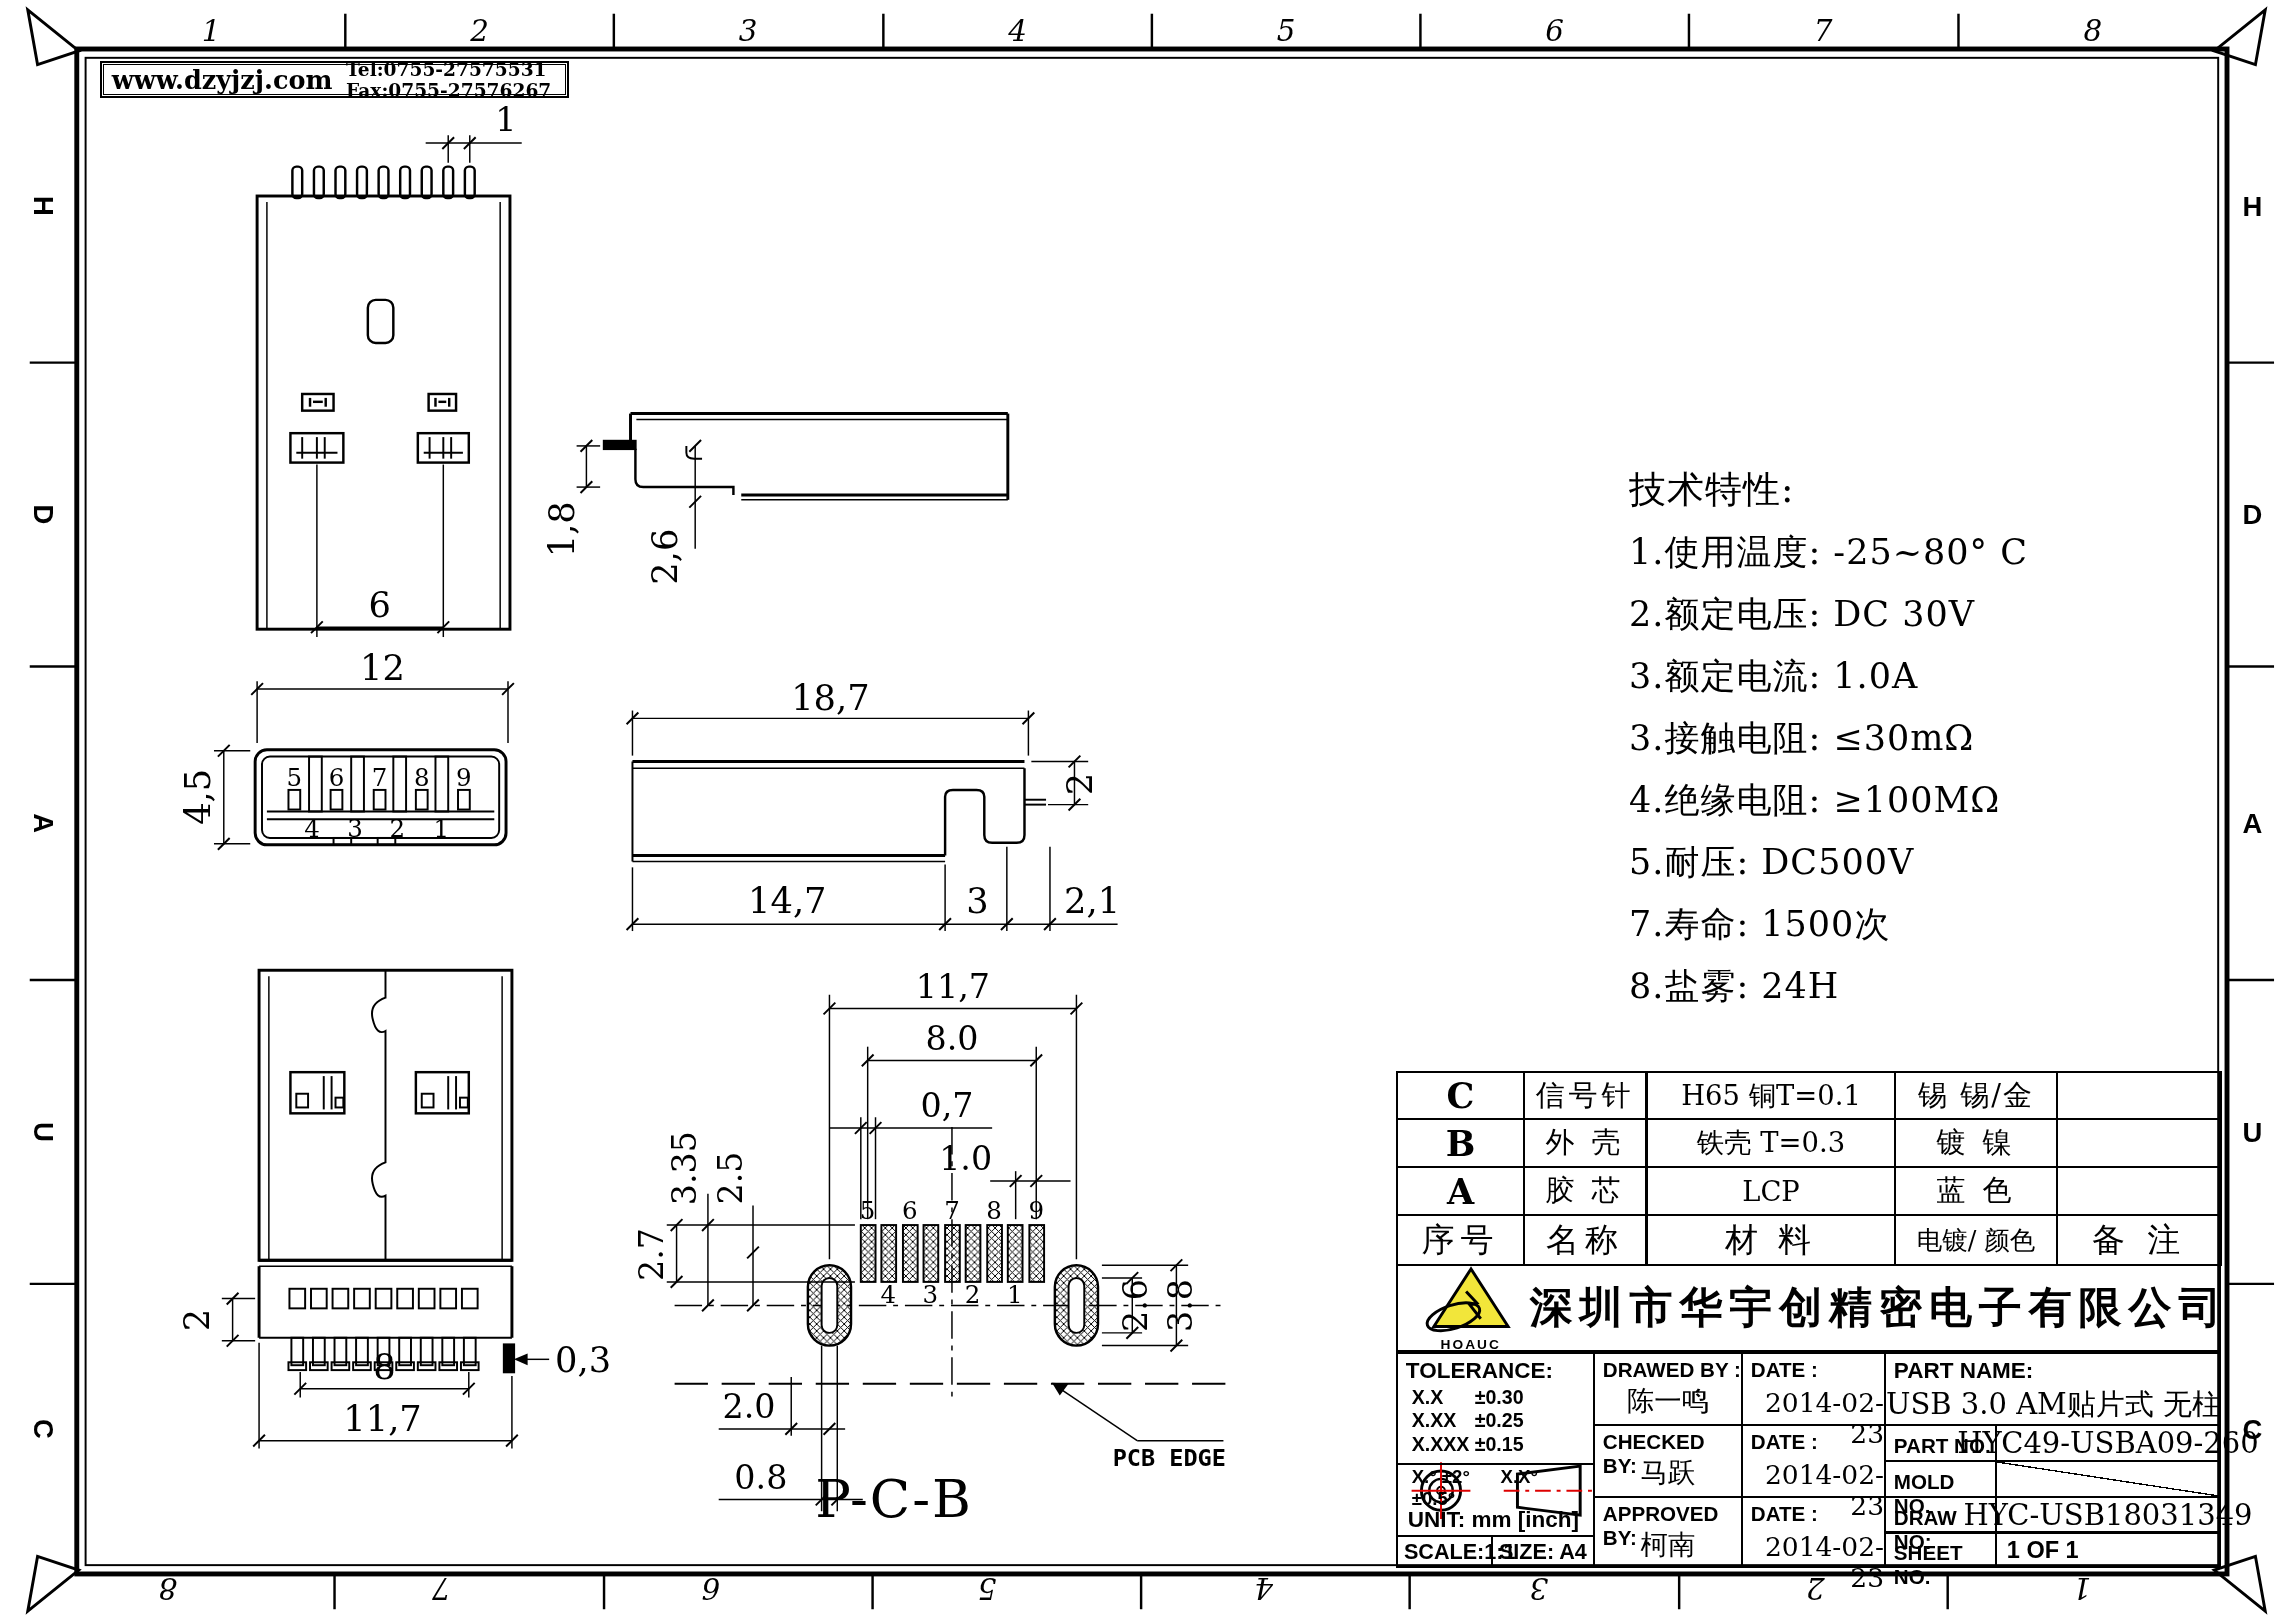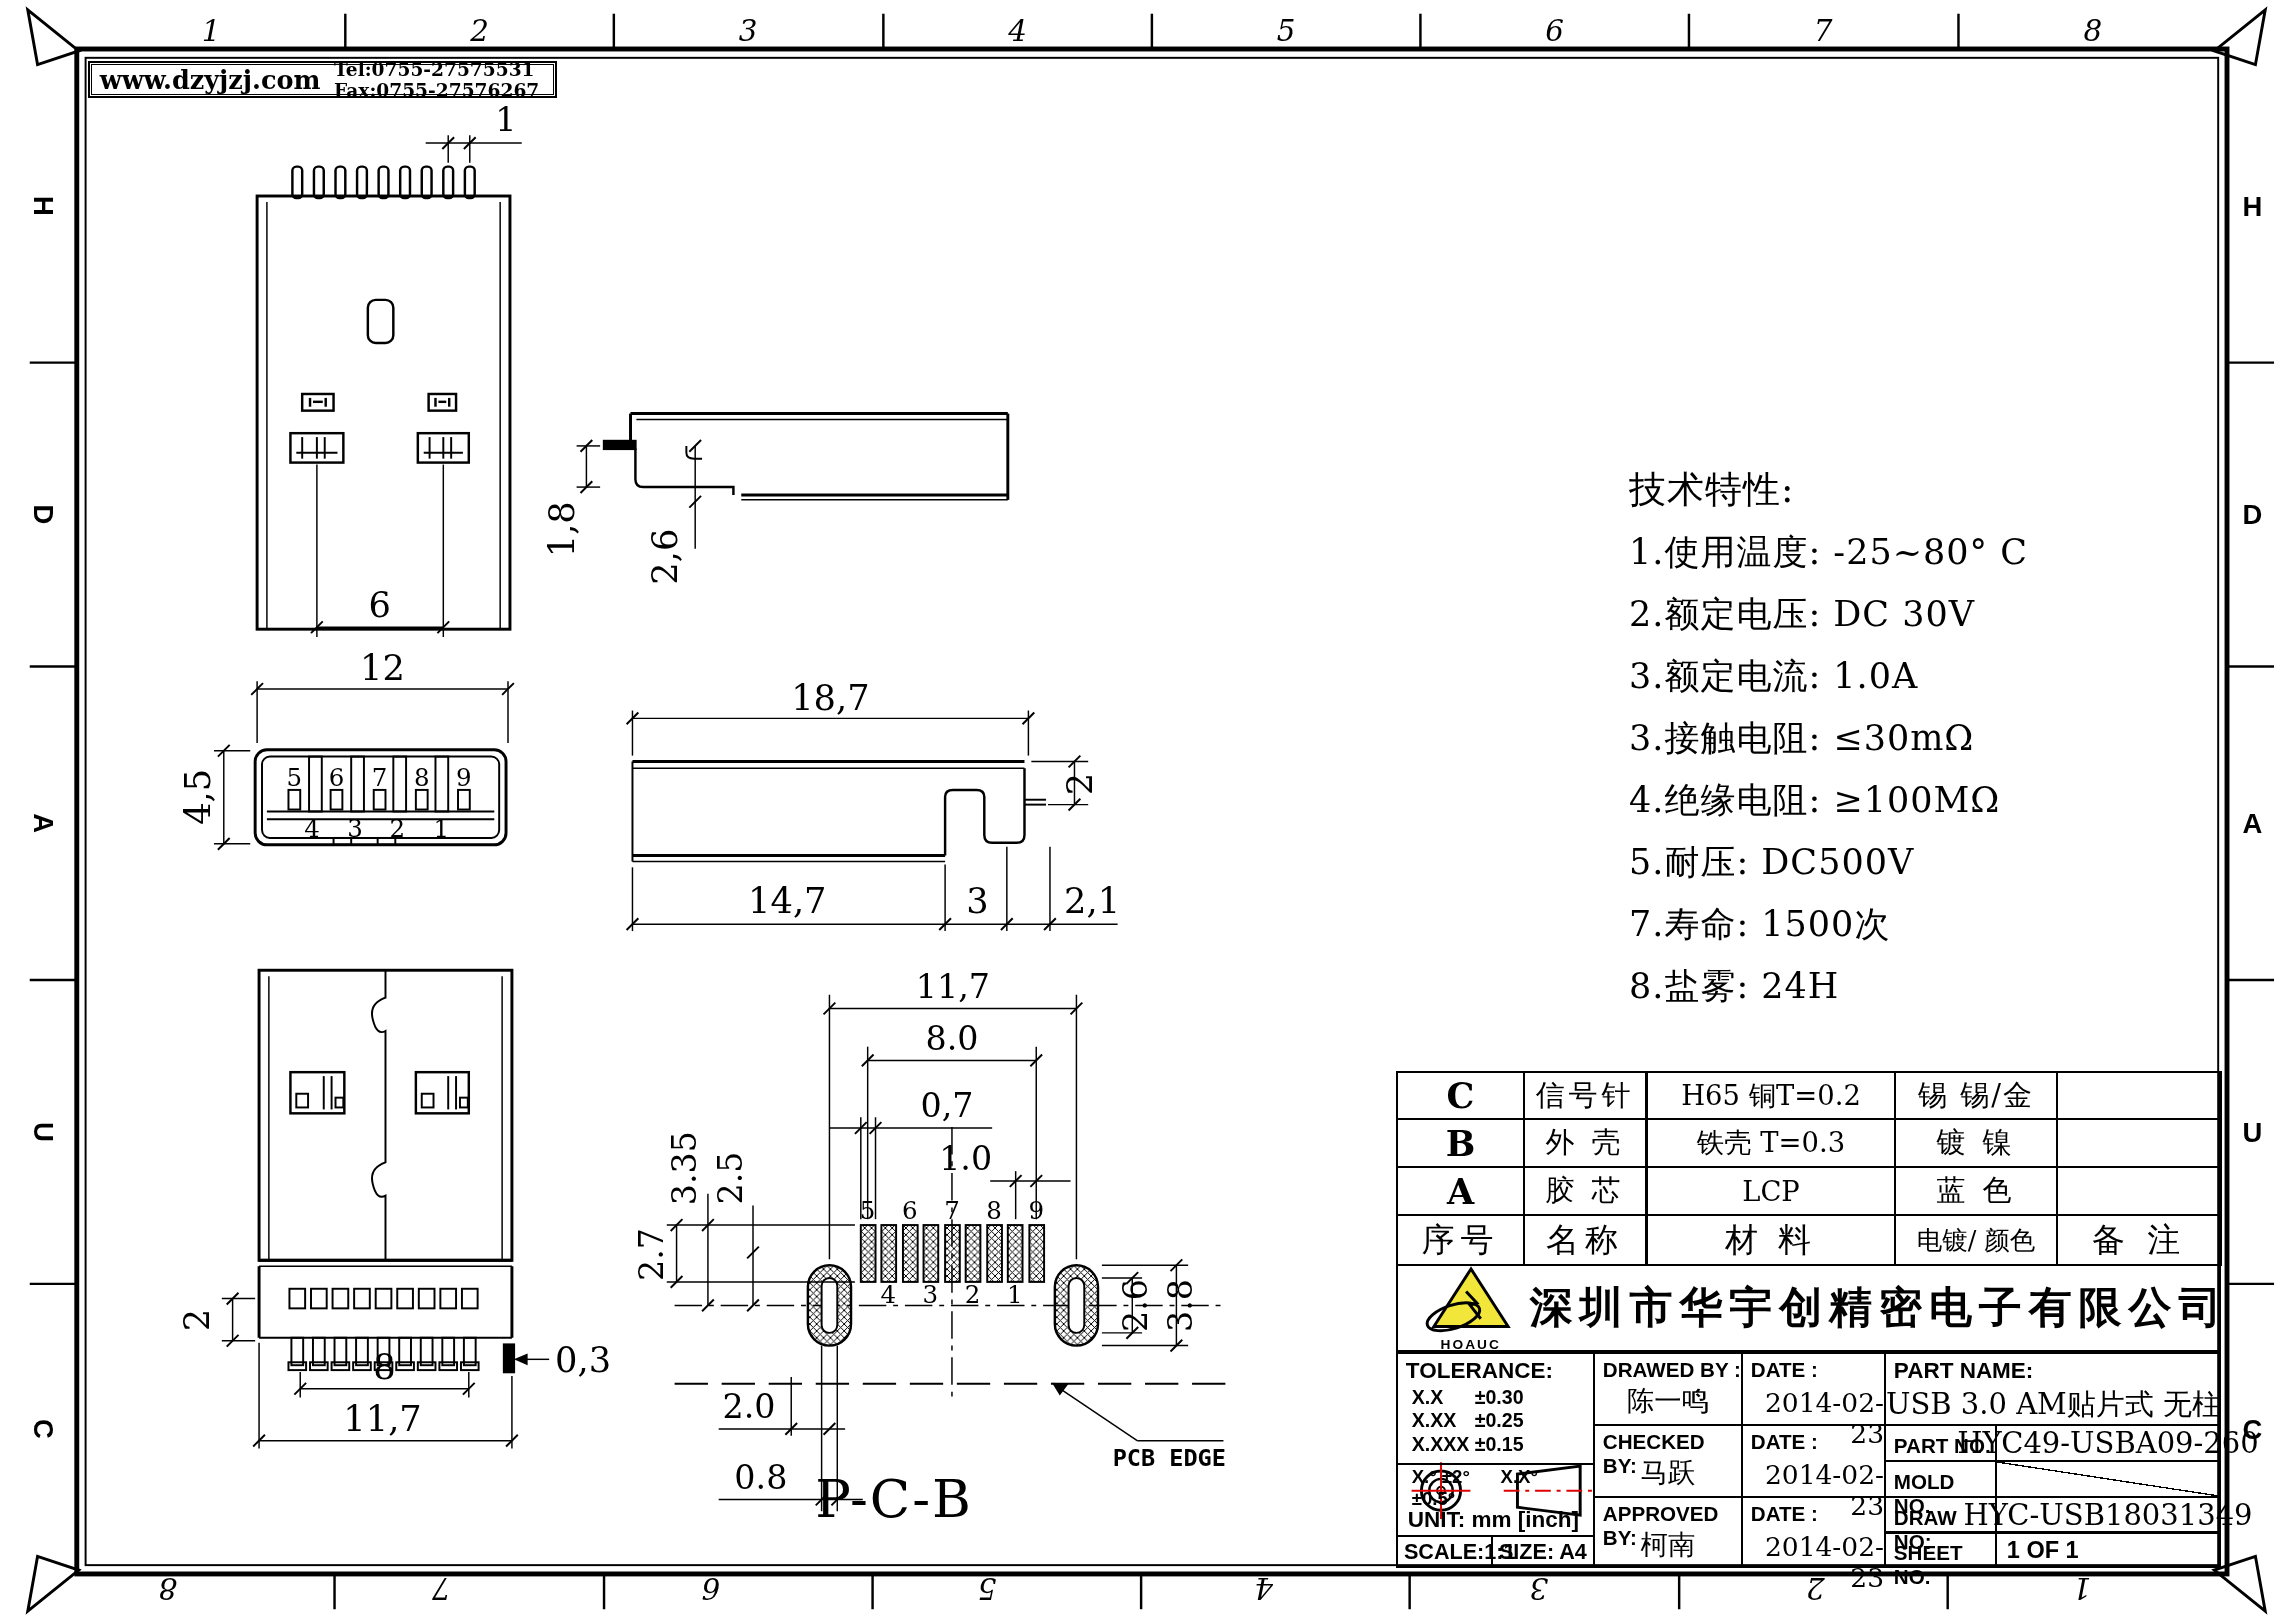--- a/index.html
+++ b/index.html
@@ -12,21 +12,21 @@
   
   .dim{font:34px "DejaVu Serif",serif;fill:#000;}
   .dimb{font:36px "DejaVu Serif",serif;fill:#000;}
   .pinnum{font:25px "DejaVu Serif",serif;fill:#000;}
   .ruler{font:italic 30px "DejaVu Serif",serif;fill:#000;}
   .letter{font:bold 28px "Liberation Sans",sans-serif;fill:#000;}
   .pcbedge{font:bold 24px "DejaVu Sans Mono",monospace;fill:#000;}
   .pcbtitle{font:54px "DejaVu Serif",serif;fill:#000;letter-spacing:2px;}
 
   
-  .header-box{position:absolute;left:88px;top:61px;width:469px;height:37px;border:2.9px solid #000;
+  .header-box{position:absolute;left:100px;top:61px;width:469px;height:37px;border:2.9px solid #000;
               box-shadow:inset 0 0 0 1px #fff, inset 0 0 0 2px #000;
               display:flex;align-items:center;padding-left:9.8px;box-sizing:border-box;background:#fff;}
   .header-site{font:bold 25.5px "DejaVu Serif",serif;margin-right:13.7px;}
   .header-tel{font:bold 18.6px "DejaVu Serif",serif;letter-spacing:0;}
 
   
   .specs{position:absolute;left:1629px;top:459px;width:627px;
          font-family:"DejaVu Serif",serif;font-size:35px;}
   .specs .line{height:62px;line-height:62px;white-space:nowrap;letter-spacing:1px;}
 
@@ -567,21 +567,21 @@
     <div class="line">4.绝缘电阻: ≥100MΩ</div>
     <div class="line">5.耐压: DC500V</div>
     <div class="line">7.寿命: 1500次</div>
     <div class="line">8.盐雾: 24H</div>
   </div>
 
   <div class="tb">
 
     <div class="cell mat-seq" style="left:0;top:0;width:129px;height:49px;">C</div>
     <div class="cell mat-cjk" style="left:127px;top:0;width:124px;height:49px;font-family:Liberation Mono, monospace;">信号针</div>
-    <div class="cell mat-val" style="left:250px;top:0;width:250px;height:49px;">H65 铜T=0.2</div>
+    <div class="cell mat-val" style="left:250px;top:0;width:250px;height:49px;">H65 铜T=0.1</div>
     <div class="cell mat-cjk" style="left:498px;top:0;width:164px;height:49px;letter-spacing:2px;">锡  锡/金</div>
     <div class="cell" style="left:660px;top:0;width:166px;height:49px;"></div>
 
     <div class="cell mat-seq" style="left:0;top:47px;width:129px;height:50px;">B</div>
     <div class="cell mat-cjk" style="left:127px;top:47px;width:124px;height:50px;">外 壳</div>
     <div class="cell mat-val" style="left:250px;top:47px;width:250px;height:50px;">铁壳 T=0.3</div>
     <div class="cell mat-cjk" style="left:498px;top:47px;width:164px;height:50px;">镀  镍</div>
     <div class="cell" style="left:660px;top:47px;width:166px;height:50px;"></div>
 
     <div class="cell mat-seq" style="left:0;top:95px;width:129px;height:50px;">A</div>

